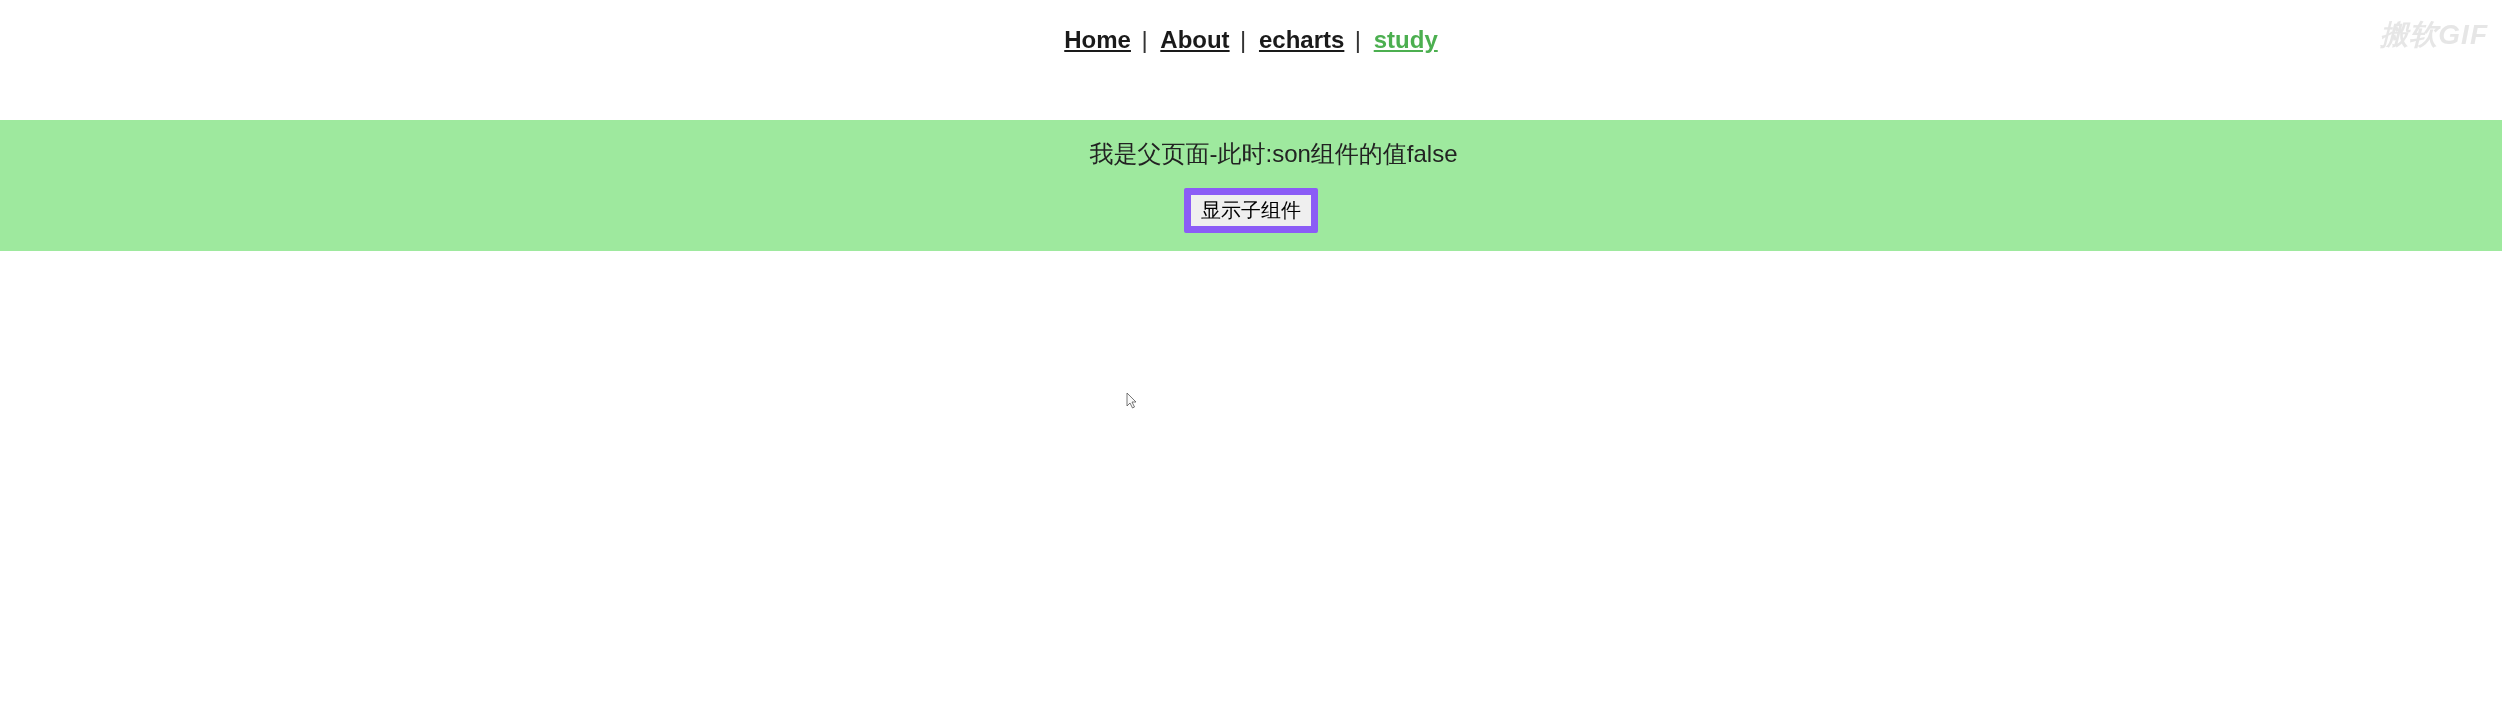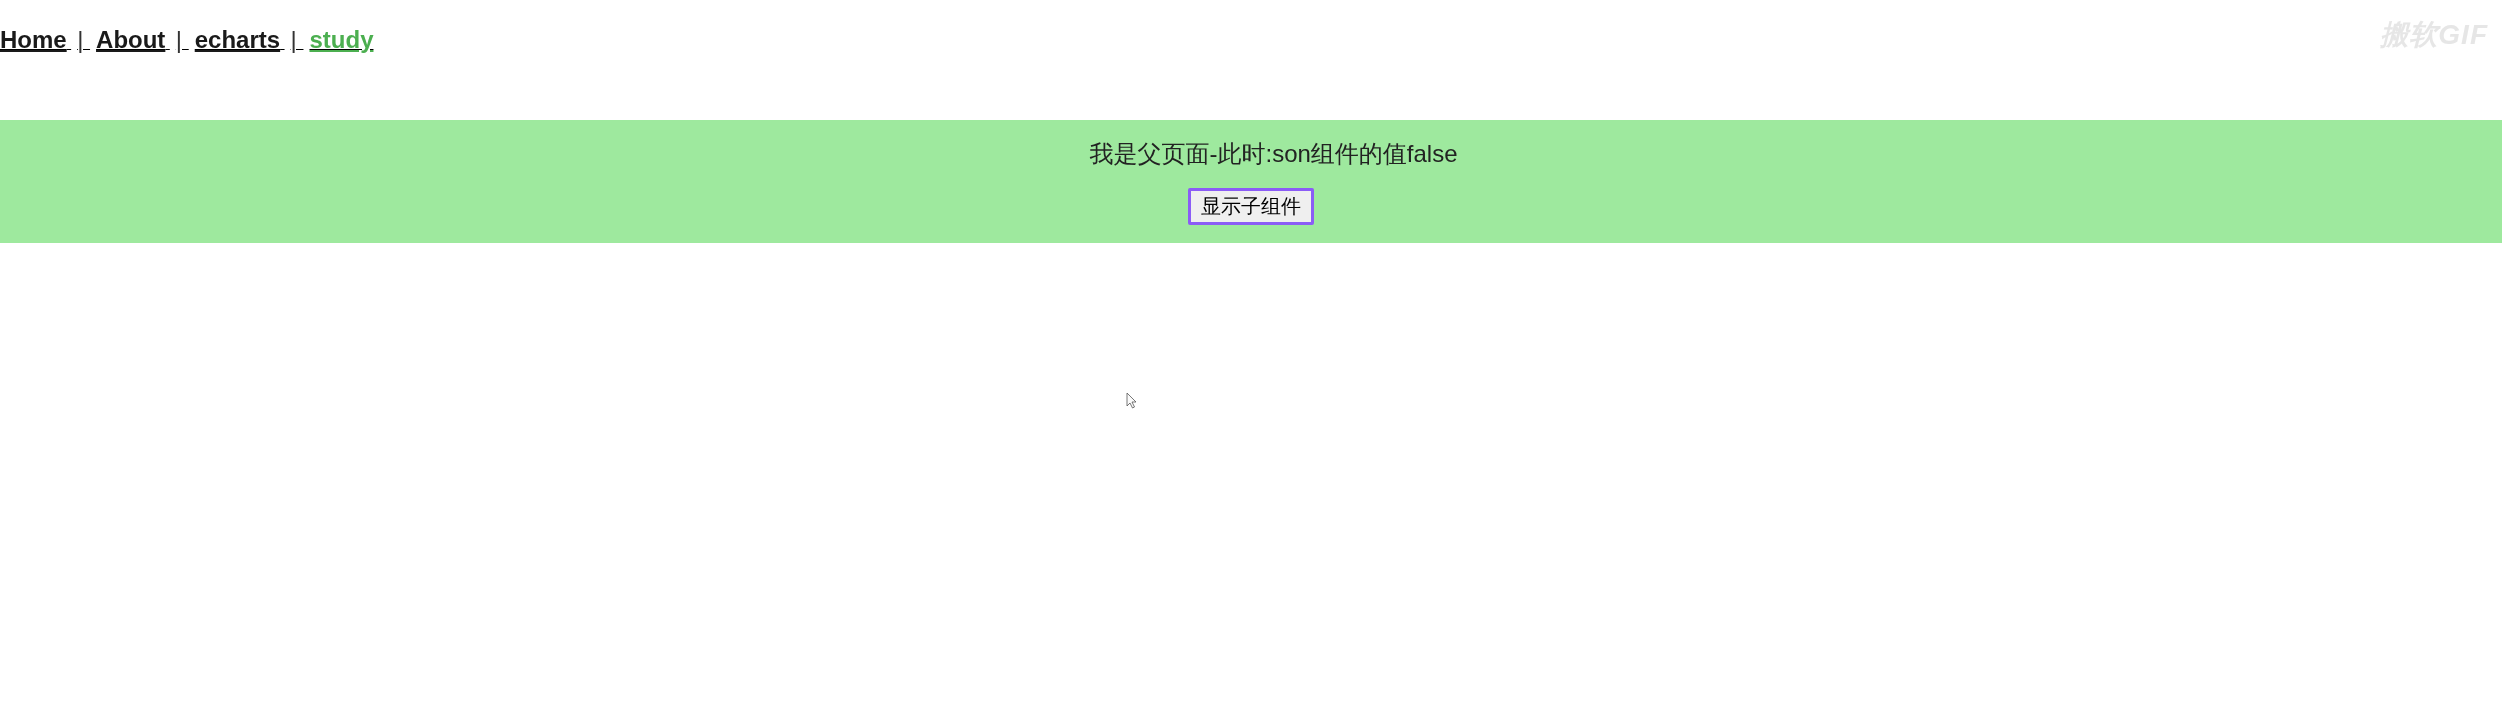--- a/index.html
+++ b/index.html
@@ -8,22 +8,22 @@
       box-sizing: border-box;
     }
     
     body {
       font-family: Arial, "Microsoft YaHei", sans-serif;
       background: #ffffff;
       width: 100%;
     }
     
     .nav-container {
+      text-align: center;
       padding: 26px 0;
-      text-decoration: underline;
     }
     
     .nav-link {
       font-size: 24px;
       font-weight: bold;
       text-decoration: underline;
       color: #1a1a1a;
       cursor: pointer;
     }
     
@@ -49,21 +49,21 @@
       font-size: 24px;
       color: #222;
       margin-bottom: 18px;
       margin-left: 45px;
     }
     
     .show-button {
       font-size: 20px;
       padding: 2px 10px;
       background: #efefef;
-      border: 3px solid #8b5cf6;
+      border: 7px solid #8b5cf6;
       border-radius: 2px;
       cursor: pointer;
       font-family: Arial, "Microsoft YaHei", sans-serif;
     }
     
     .watermark {
       position: fixed;
       top: 16px;
       right: 14px;
       font-size: 28px;

